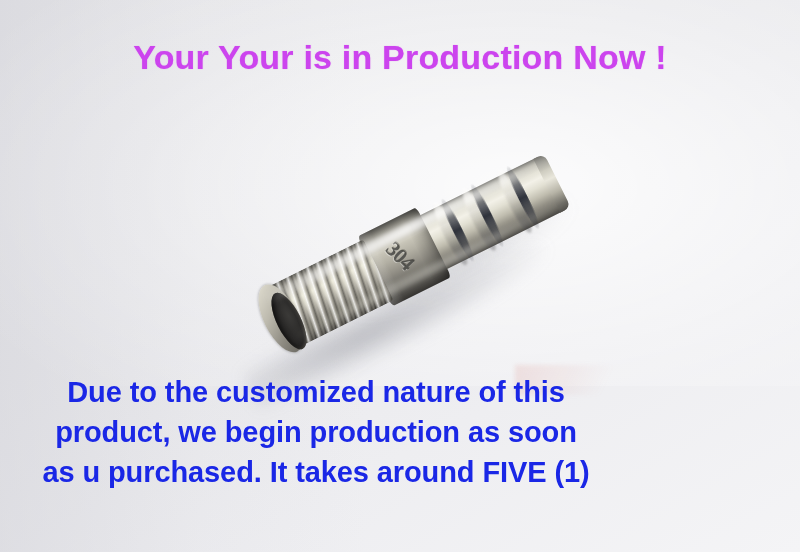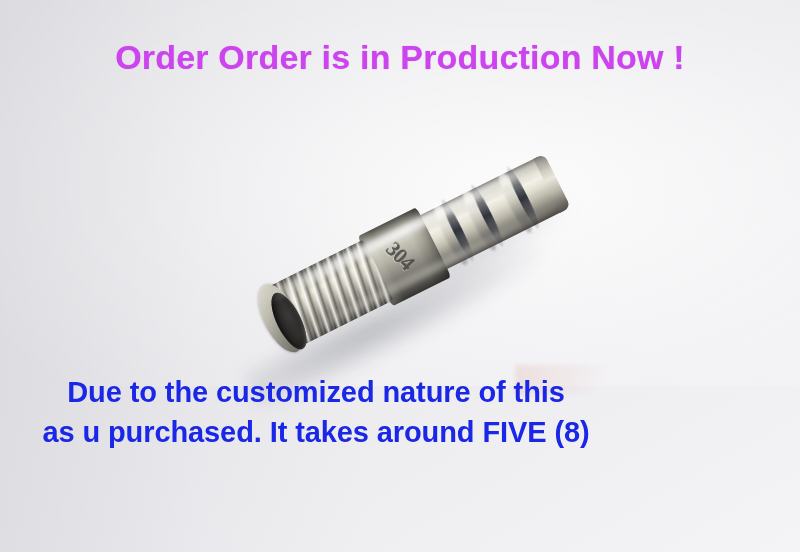--- a/index.html
+++ b/index.html
@@ -301,21 +301,21 @@
   .body-copy .ln { display: block; white-space: nowrap; }
 </style>
 </head>
 <body>
 
 <div id="stage">
 
   <div class="backdrop-shade"></div>
   <div class="backdrop-glow"></div>
 
-  <div class="headline">Order Order is in Production Now !</div>
+  <div class="headline">Your Your is in Production Now !</div>
 
   <div class="product-photo">
     <div class="fitting-wrap">
 
       <div class="contact-shadow"></div>
       <div class="contact-shadow b"></div>
 
       <div class="fitting">
 
         <div class="barb"></div>
@@ -340,16 +340,17 @@
         <div class="specular"></div>
         <div class="underlight"></div>
       </div>
 
       <div class="watermark"></div>
     </div>
   </div>
 
   <div class="body-copy">
     <span class="ln">Due to the customized nature of this</span>
-    <span class="ln">as u purchased. It takes around FIVE (8)</span>
+    <span class="ln">product, we begin production as soon</span>
+    <span class="ln">as u purchased. It takes around FIVE (1)</span>
   </div>
 
 </div>
 
 </body></html>

